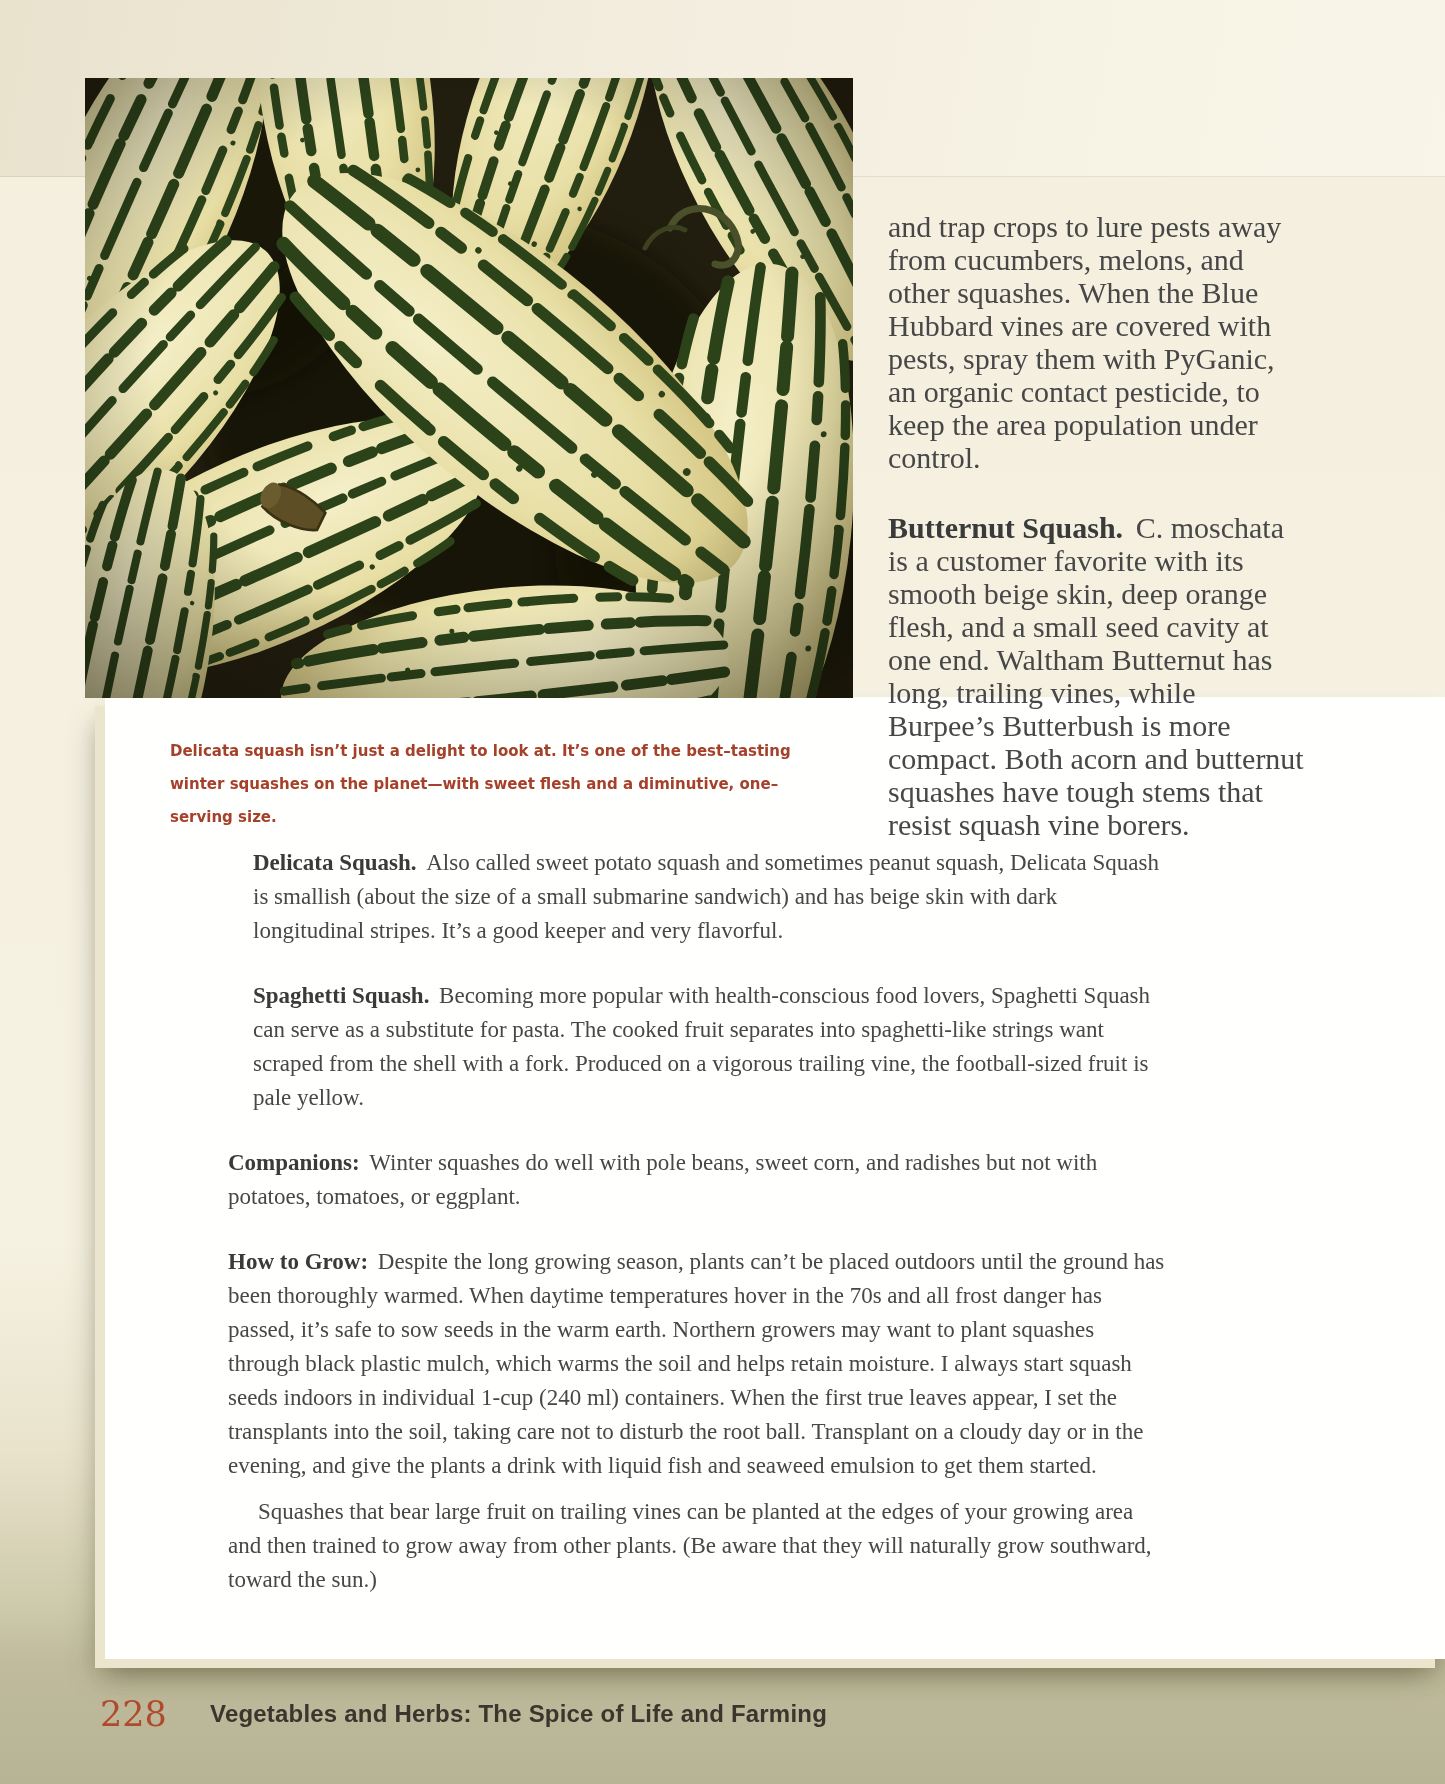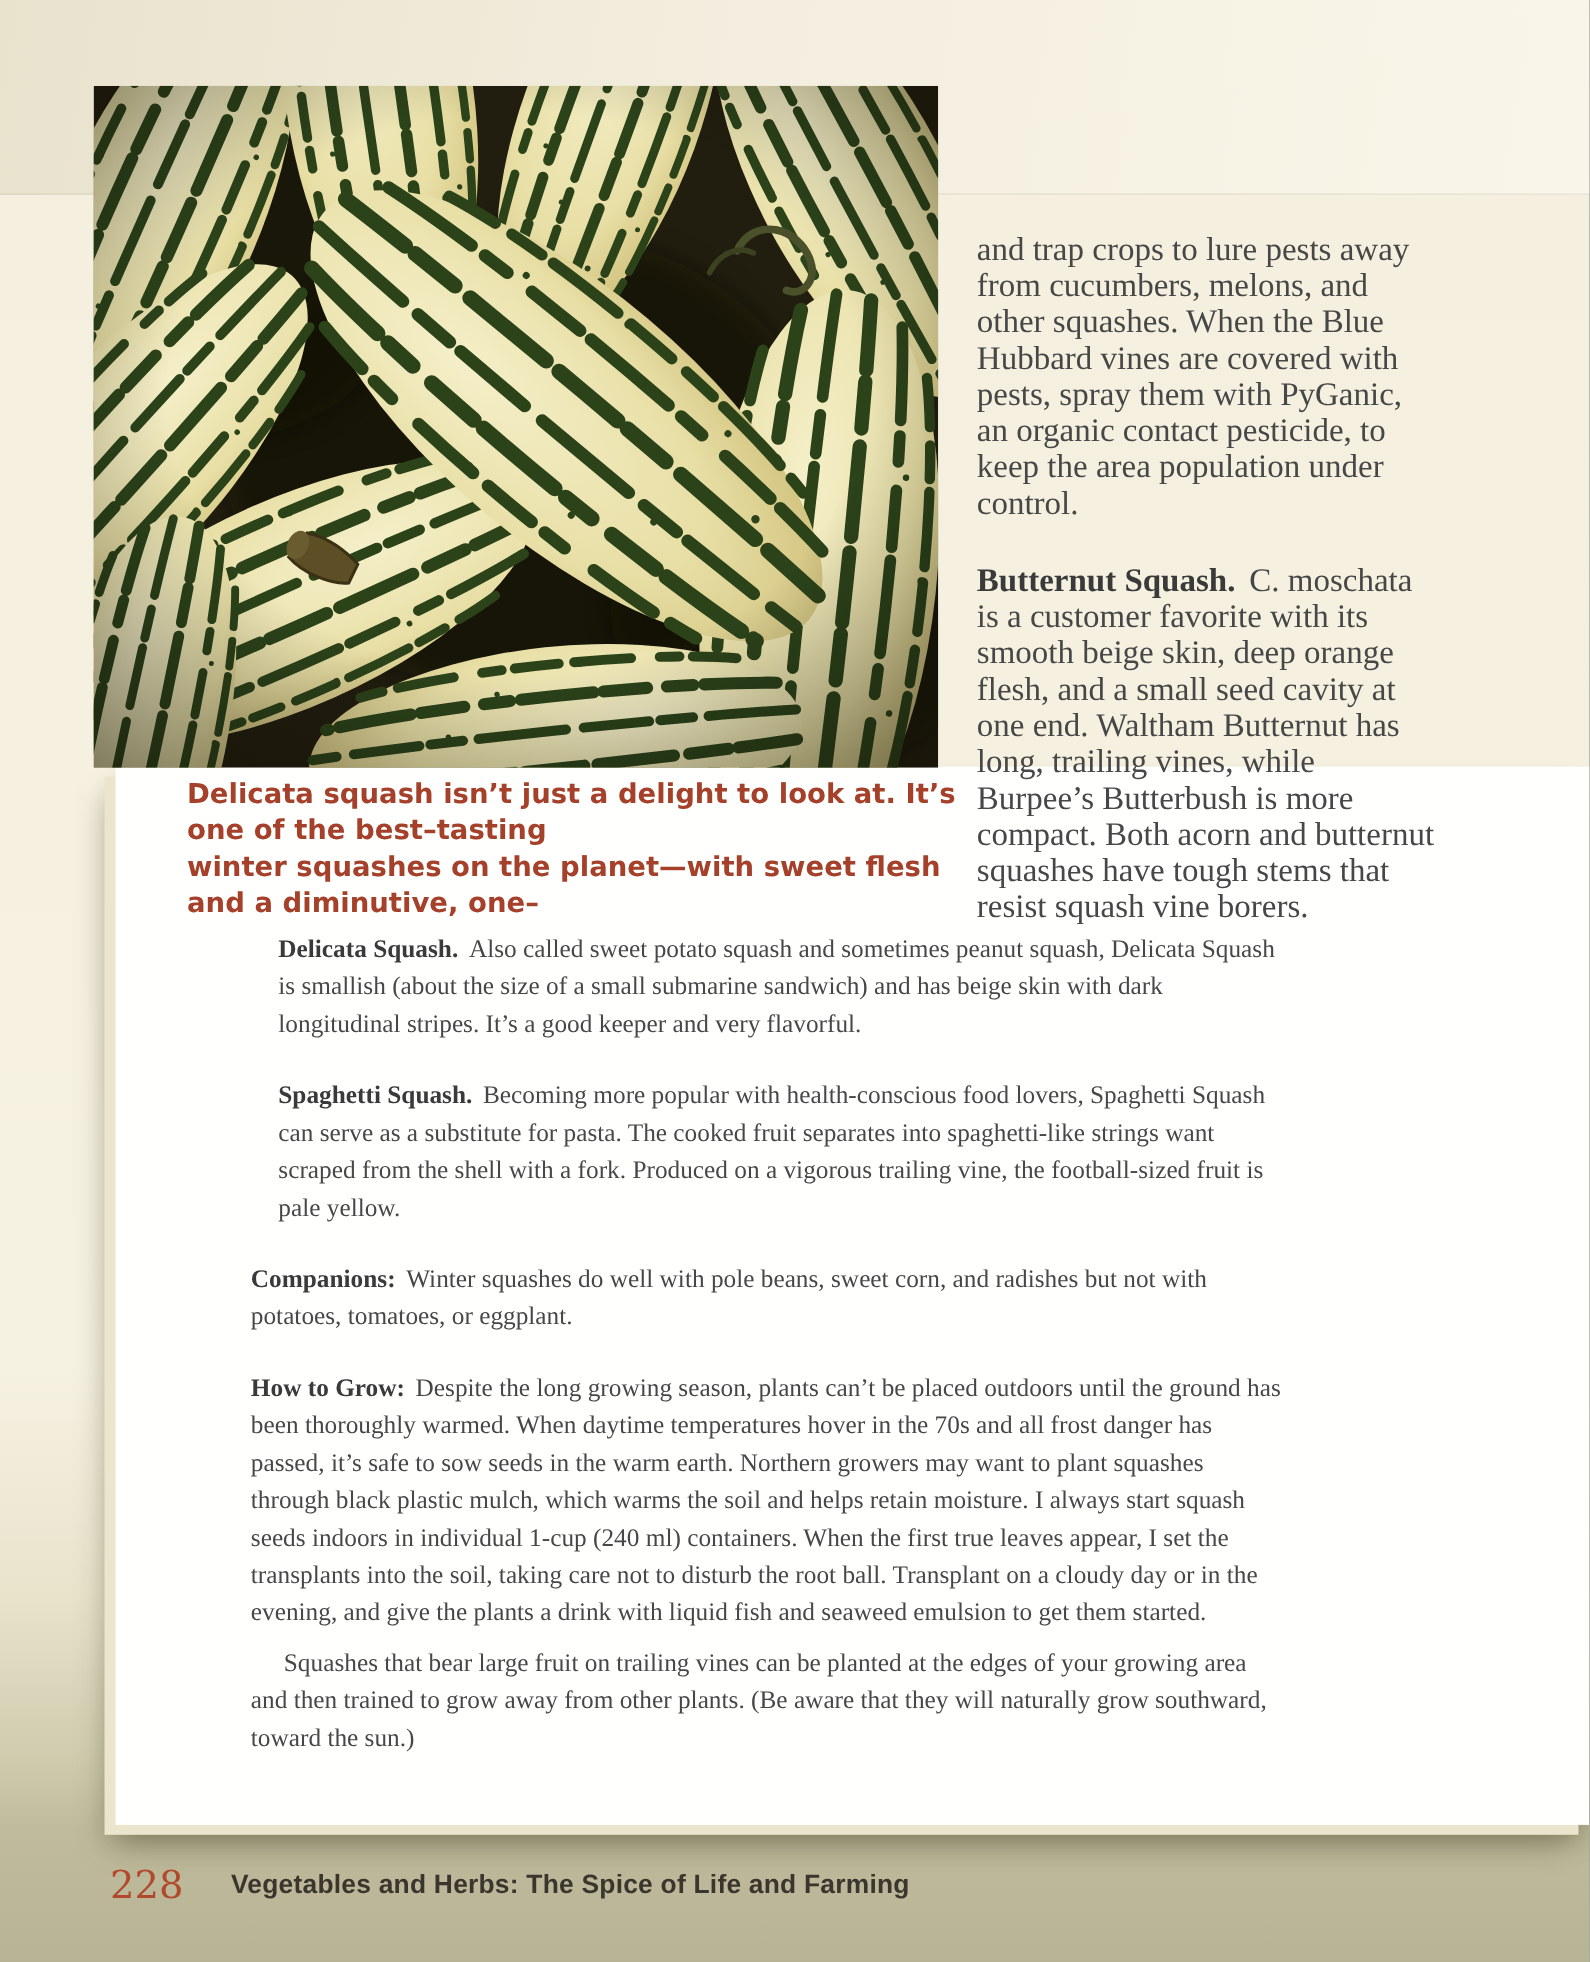--- a/index.html
+++ b/index.html
@@ -8,23 +8,23 @@
     background:linear-gradient(180deg,#ece6d2 0px,#f4efdf 160px,#f6f2e2 1240px,#e9e3cc 1450px,#cfcbad 1600px,#bfbb9c 1662px,#b7b395 1784px);
     font-family:"Liberation Serif","DejaVu Serif",serif;
   }
   .top-shade{position:absolute;top:0;left:0;right:0;height:176px;
     background:linear-gradient(100deg,#e9e2cd 0%,#f3eedf 48%,#f9f6e9 100%);
     border-bottom:1px solid rgba(150,140,105,.18);}
   .card{position:absolute;left:105px;top:697px;width:1340px;height:962px;background:#fffffe;
     box-shadow:-10px 9px 0 0 #ece5cd,-16px 22px 26px -6px rgba(95,90,60,.38),0 18px 24px -6px rgba(75,70,40,.45);}
   .photo{position:absolute;left:85px;top:78px;width:768px;height:620px;overflow:hidden;}
   .photo svg{display:block;}
-  .caption{position:absolute;left:170px;top:705px;width:710px;
+  .caption{position:absolute;left:170px;top:735px;width:710px;
     font-family:"DejaVu Sans","Liberation Sans",sans-serif;font-weight:bold;
-    font-size:25px;line-height:33px;color:#a5412a;}
+    font-size:15px;line-height:33px;color:#a5412a;}
   .right-col{position:absolute;left:888px;top:210px;width:416px;
     font-size:30px;line-height:33px;color:#474747;}
   .right-col p{margin:0 0 37px 0;}
   .body-text{position:absolute;left:228px;top:846px;width:940px;
     font-size:23px;line-height:34px;color:#474747;}
   .body-text p{margin:0 0 31px 0;}
   .body-text p.ind{margin-left:25px;margin-right:3px;}
   .body-text p.nogap{margin-bottom:0;}
   .body-text p.cont{text-indent:30px;margin-top:12px;}
   .lead{font-weight:bold;color:#3a3a3a;margin-right:.42em;}
@@ -104,20 +104,21 @@
       <path d="M585,150 C600,118 642,128 652,160 C657,176 646,192 630,186" stroke="#4a512a" stroke-width="7" fill="none" stroke-linecap="round"></path>
       <path d="M560,170 C570,150 588,146 600,152" stroke="#3c421f" stroke-width="5" fill="none" stroke-linecap="round"></path>
 
       <rect width="768" height="620" fill="url(#vig)"></rect>
     </svg>
   </div>
 
   <div class="caption">
     <div>Delicata squash isn’t just a delight to look at. It’s one of the best–tasting</div>
     <div>winter squashes on the planet—with sweet flesh and a diminutive, one–</div>
+    <div>serving size.</div>
   </div>
 
   <div class="right-col">
     <p>
       <span>and trap crops to lure pests away from cucumbers, melons, and other squashes. When the Blue Hubbard vines are covered with pests, spray them with PyGanic, an organic contact pesticide, to keep the area population under control.</span>
     </p>
     <p>
       <b class="lead">Butternut Squash.</b><span>C. moschata is a customer favorite with its smooth beige skin, deep orange flesh, and a small seed cavity at one end. Waltham Butternut has long, trailing vines, while Burpee’s Butterbush is more compact. Both acorn and butternut squashes have tough stems that resist squash vine borers.</span>
     </p>
   </div>

